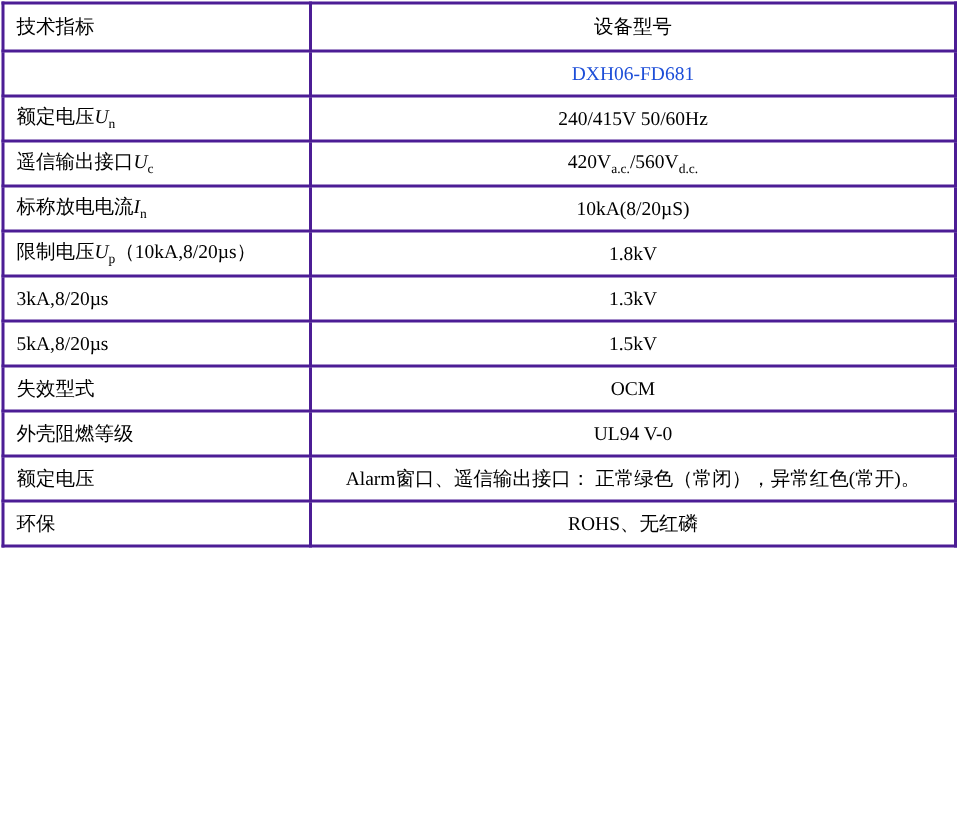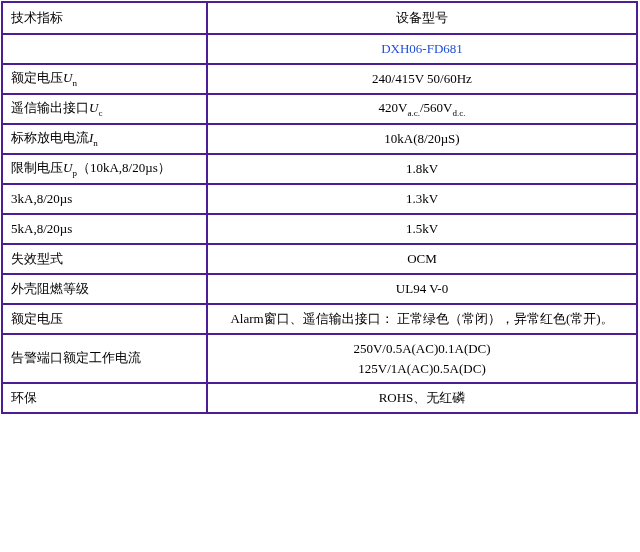--- a/index.html
+++ b/index.html
@@ -125,26 +125,19 @@
     <tr class="row-h2">
       <td class="label-cell">外壳阻燃等级</td>
       <td class="value-cell">UL94 V-0</td>
     </tr>
 
     <tr class="row-h2">
       <td class="label-cell">额定电压</td>
       <td class="value-cell alarm-cell">Alarm窗口、遥信输出接口：  正常绿色（常闭），异常红色(常开)。</td>
     </tr>
 
-    <tr class="row-tall">
-      <td class="label-cell">告警端口额定工作电流</td>
-      <td class="value-cell twoline">
-        <div>250V/0.5A(AC)0.1A(DC)</div>
-        <div>125V/1A(AC)0.5A(DC)</div>
-      </td>
-    </tr>
 
     <tr class="row-h2">
       <td class="label-cell">环保</td>
       <td class="value-cell">ROHS、无红磷</td>
     </tr>
   </tbody>
 </table>
 
 </body></html>

